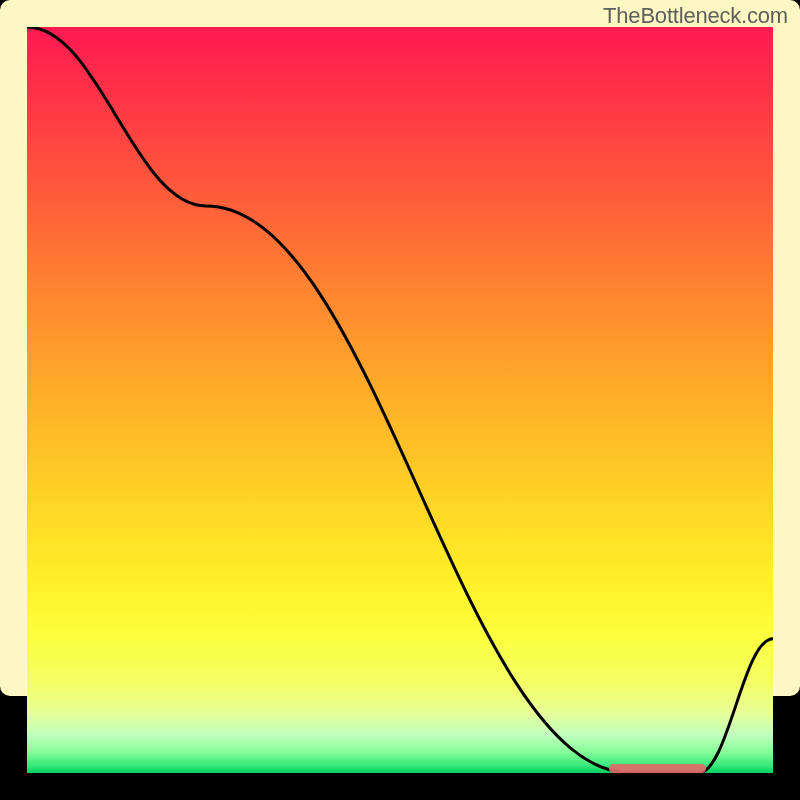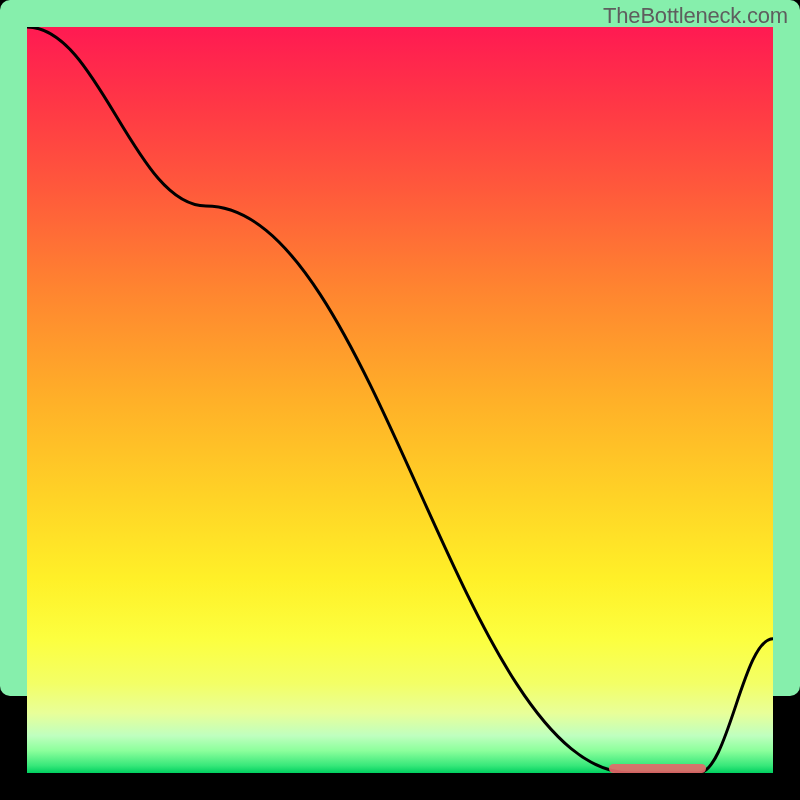--- a/index.html
+++ b/index.html
@@ -8,21 +8,21 @@
     width: 800px;
     height: 800px;
     background: #000;
     overflow: hidden;
     font-family: Arial, sans-serif;
   }
   .frame {
     position: relative;
     width: 800px;
     height: 696px;
-    background: #86efac;
+    background: #fef9c3;
     border-radius: 10px;
   }
   .plot-area {
     position: absolute;
     left: 27px;
     top: 27px;
     width: 746px;
     height: 746px;
     overflow: hidden;
   }

